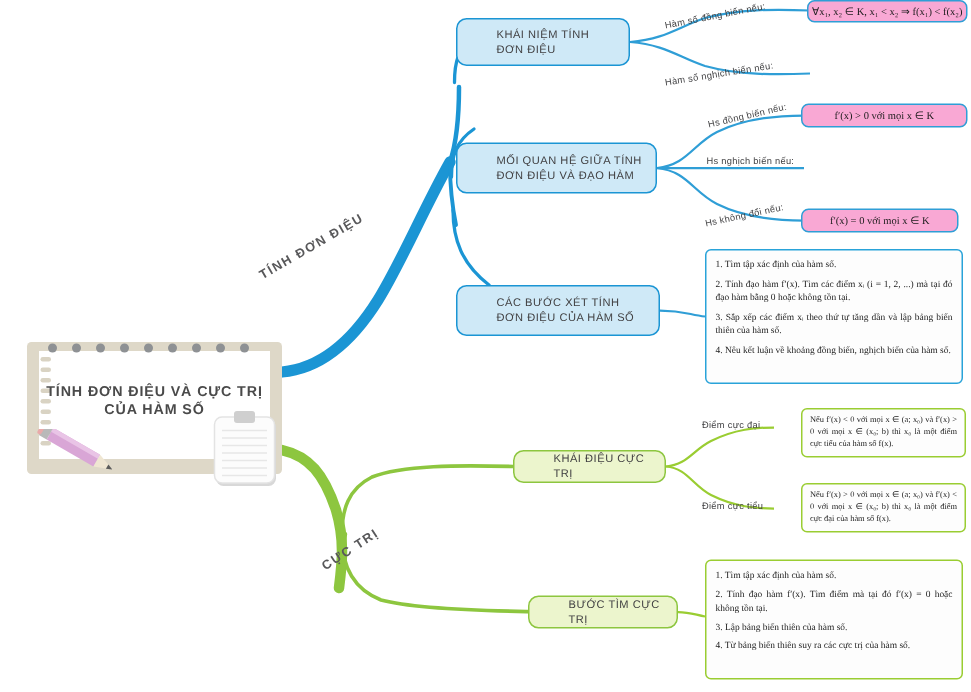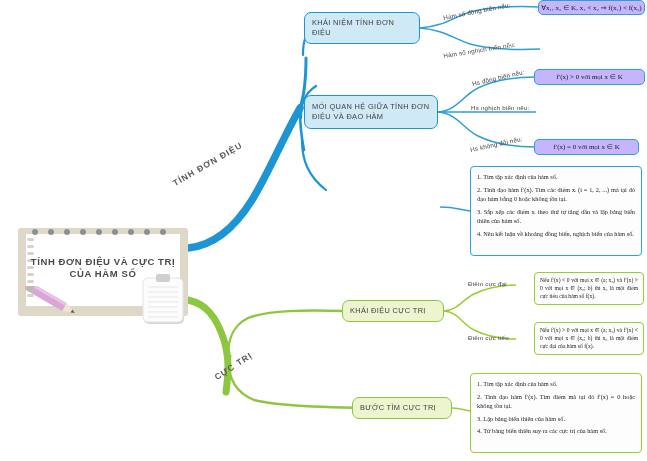--- a/index.html
+++ b/index.html
@@ -61,29 +61,30 @@
   
   .node{
     position:absolute;box-sizing:border-box;
     border-radius:7px;
     display:flex;align-items:center;
     padding:4px 7px;
   }
   .node .txt{
     font-size:7.4px;line-height:10px;letter-spacing:.35px;
     color:#414042;
+    margin-left:19px;
   }
   .blue-node{
     background:#cfe9f7;border:1.2px solid #1b95d4;
   }
   .green-node{
     background:#ecf5cd;border:1.2px solid #8dc63f;
   }
   .blue-leaf{
-    background:#c4b5fd;border:1.1px solid #2f9ed6;border-radius:5px;
+    background:#f9a8d4;border:1.1px solid #2f9ed6;border-radius:5px;
   }
   .white-box{
     background:#fdfdfd;
   }
   .blue-box{border:1.2px solid #29a3d9;}
   .green-box{border:1.2px solid #9acd32;}
 
   
   .cap{
     position:absolute;
@@ -215,20 +216,23 @@
   <div class="branch-label" id="lbl-extr">CỰC TRỊ</div>
 
   <div class="node blue-node" style="left:304px;top:12px;width:116px;height:32px;">
     <span class="txt">KHÁI NIỆM TÍNH ĐƠN ĐIỆU</span>
   </div>
 
   <div class="node blue-node" style="left:304px;top:95px;width:134px;height:34px;">
     <span class="txt">MỐI QUAN HỆ GIỮA TÍNH ĐƠN ĐIỆU VÀ ĐẠO HÀM</span>
   </div>
 
+  <div class="node blue-node" style="left:304px;top:190px;width:136px;height:34px;">
+    <span class="txt">CÁC BƯỚC XÉT TÍNH ĐƠN ĐIỆU CỦA HÀM SỐ</span>
+  </div>
 
   <div class="cap rot-a" style="left:444px;top:14px;">Hàm số đồng biến nếu:</div>
   <div class="cap rot-b" style="left:444px;top:52px;">Hàm số nghịch biến nếu:</div>
 
   <div class="formula blue-leaf" style="left:538px;top:0px;width:107px;height:15px;">∀x₁, x₂ ∈ K, x₁ &lt; x₂ ⇒ f(x₁) &lt; f(x₂)</div>
 
   <div class="cap rot-c" style="left:473px;top:80px;">Hs đồng biến nếu:</div>
   <div class="cap" style="left:471px;top:104px;">Hs nghịch biến nếu:</div>
   <div class="cap rot-d" style="left:471px;top:146px;">Hs không đổi nếu:</div>
 

